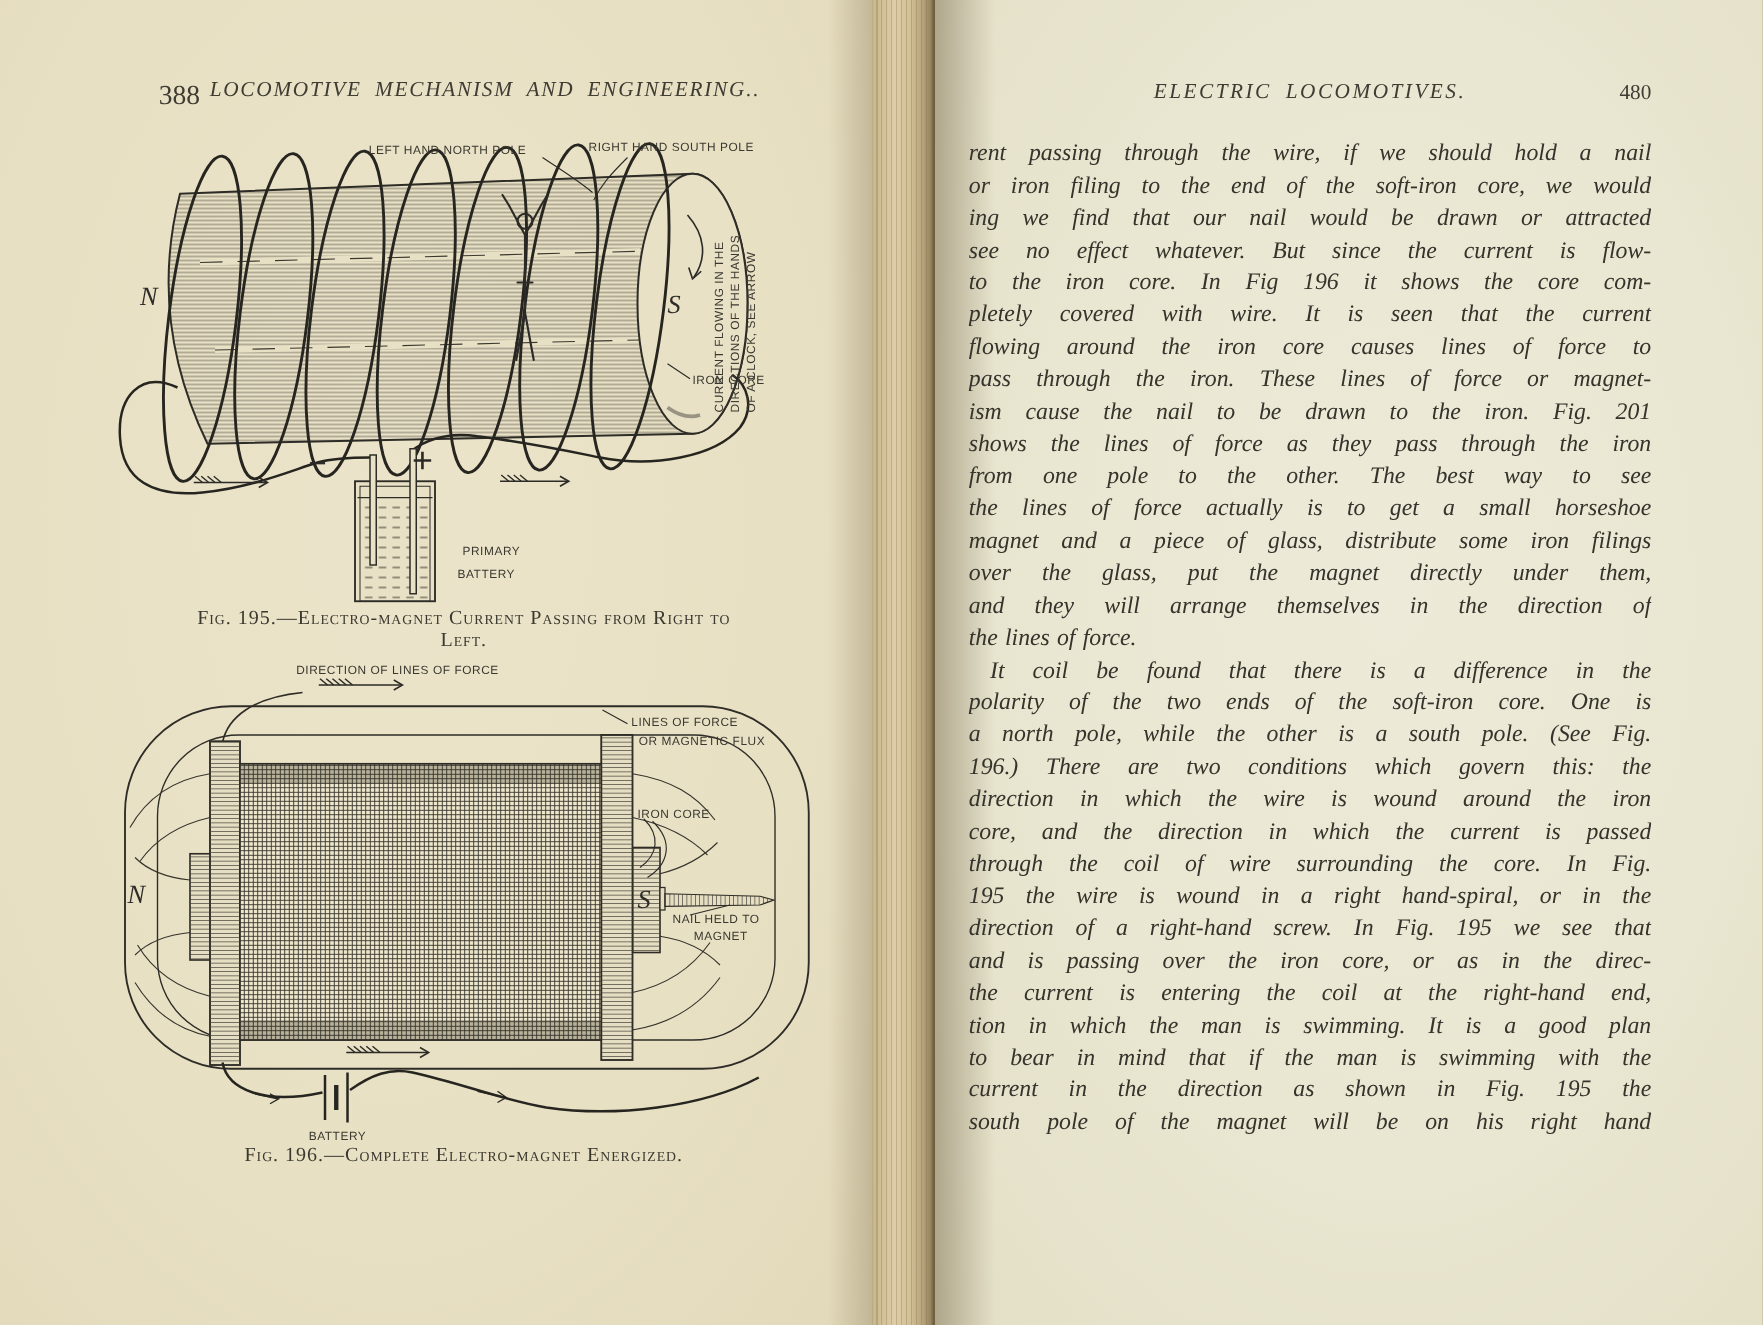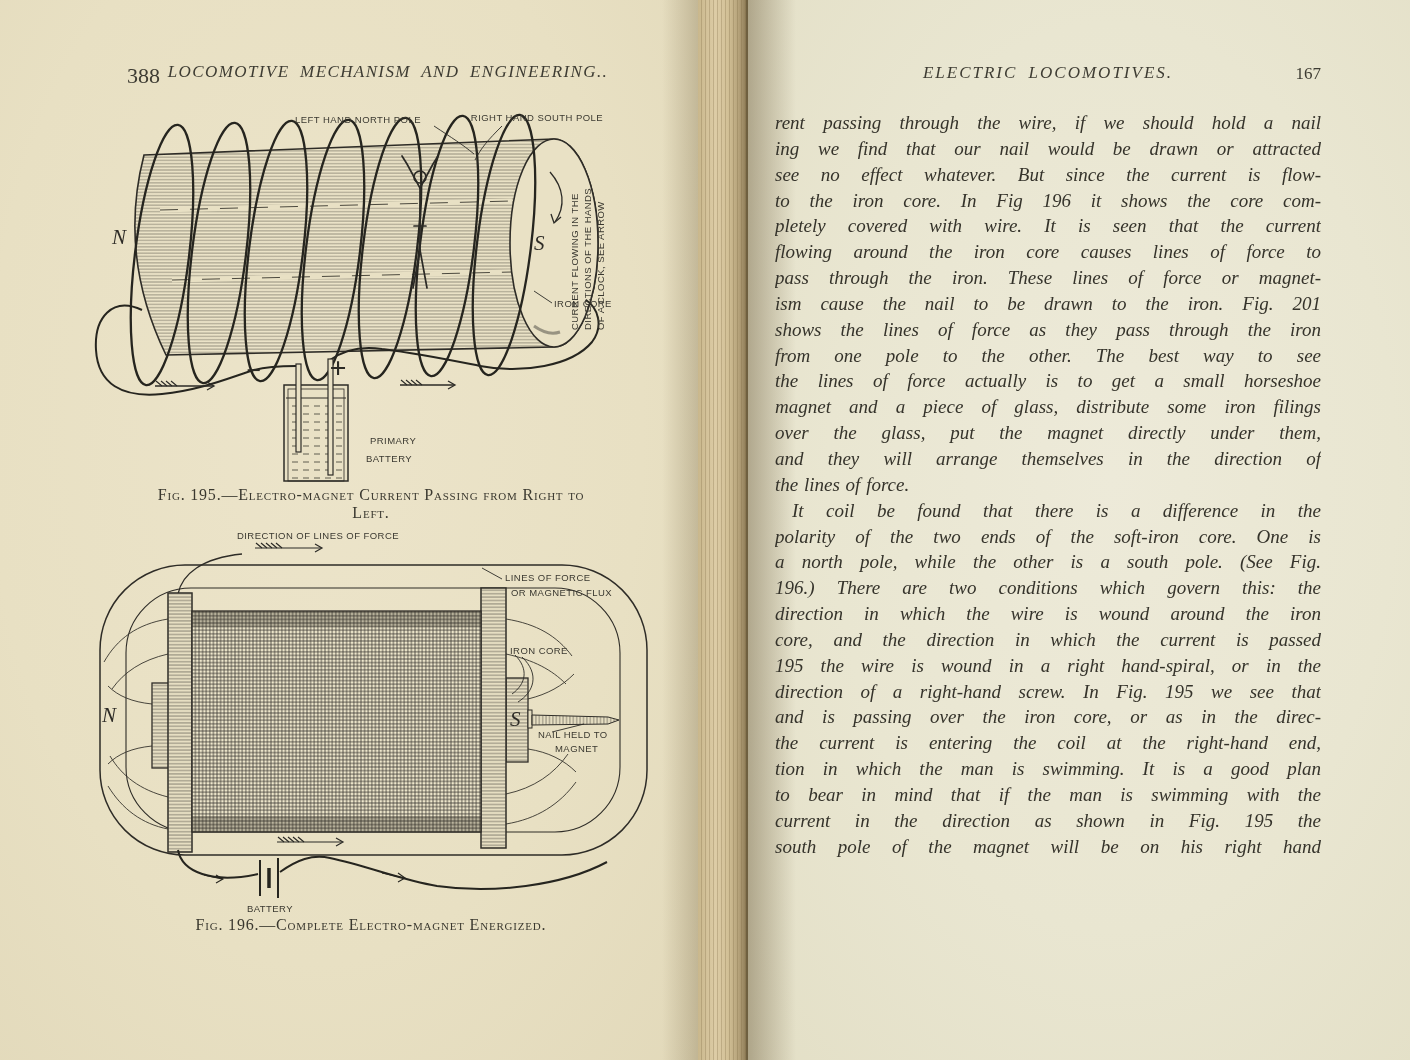--- a/index.html
+++ b/index.html
@@ -276,26 +276,27 @@
 
   <div class="gutter-shadow-left"></div>
   <div class="gutter-stack"></div>
   <div class="gutter-crease"></div>
 
   <div class="page-right">
     <div class="gutter-shadow-right" style="left:0;"></div>
 
     <div class="rp-header">
       <span class="runhead">ELECTRIC LOCOMOTIVES.</span>
-      <span class="pageno">167</span>
+      <span class="pageno">480</span>
     </div>
 
     <div class="body-text">
         <div class="para">
           <div class="tline">rent passing through the wire, if we should hold a nail</div>
+          <div class="tline">or iron filing to the end of the soft-iron core, we would</div>
           <div class="tline">ing we find that our nail would be drawn or attracted</div>
           <div class="tline">see no effect whatever.  But since the current is flow-</div>
           <div class="tline">to the iron core.  In Fig 196 it shows the core com-</div>
           <div class="tline">pletely covered with wire.  It is seen that the current</div>
           <div class="tline">flowing around the iron core causes lines of force to</div>
           <div class="tline">pass through the iron.  These lines of force or magnet-</div>
           <div class="tline">ism cause the nail to be drawn to the iron.  Fig. 201</div>
           <div class="tline">shows the lines of force as they pass through the iron</div>
           <div class="tline">from one pole to the other.  The best way to see</div>
           <div class="tline">the lines of force actually is to get a small horseshoe</div>
@@ -304,20 +305,21 @@
           <div class="tline">and they will arrange themselves in the direction of</div>
           <div class="tline tlast">the lines of force.</div>
         </div>
         <div class="para indent">
           <div class="tline">It coil be found that there is a difference in the</div>
           <div class="tline">polarity of the two ends of the soft-iron core.  One is</div>
           <div class="tline">a north pole, while the other is a south pole.  (See Fig.</div>
           <div class="tline">196.)  There are two conditions which govern this: the</div>
           <div class="tline">direction in which the wire is wound around the iron</div>
           <div class="tline">core, and the direction in which the current is passed</div>
+          <div class="tline">through the coil of wire surrounding the core.  In Fig.</div>
           <div class="tline">195 the wire is wound in a right hand-spiral, or in the</div>
           <div class="tline">direction of a right-hand screw.  In Fig. 195 we see that</div>
           <div class="tline">and is passing over the iron core, or as in the direc-</div>
           <div class="tline">the current is entering the coil at the right-hand end,</div>
           <div class="tline">tion in which the man is swimming.  It is a good plan</div>
           <div class="tline">to bear in mind that if the man is swimming with the</div>
           <div class="tline">current in the direction as shown in Fig. 195 the</div>
           <div class="tline">south pole of the magnet will be on his right hand</div>
         </div>
       </div>

